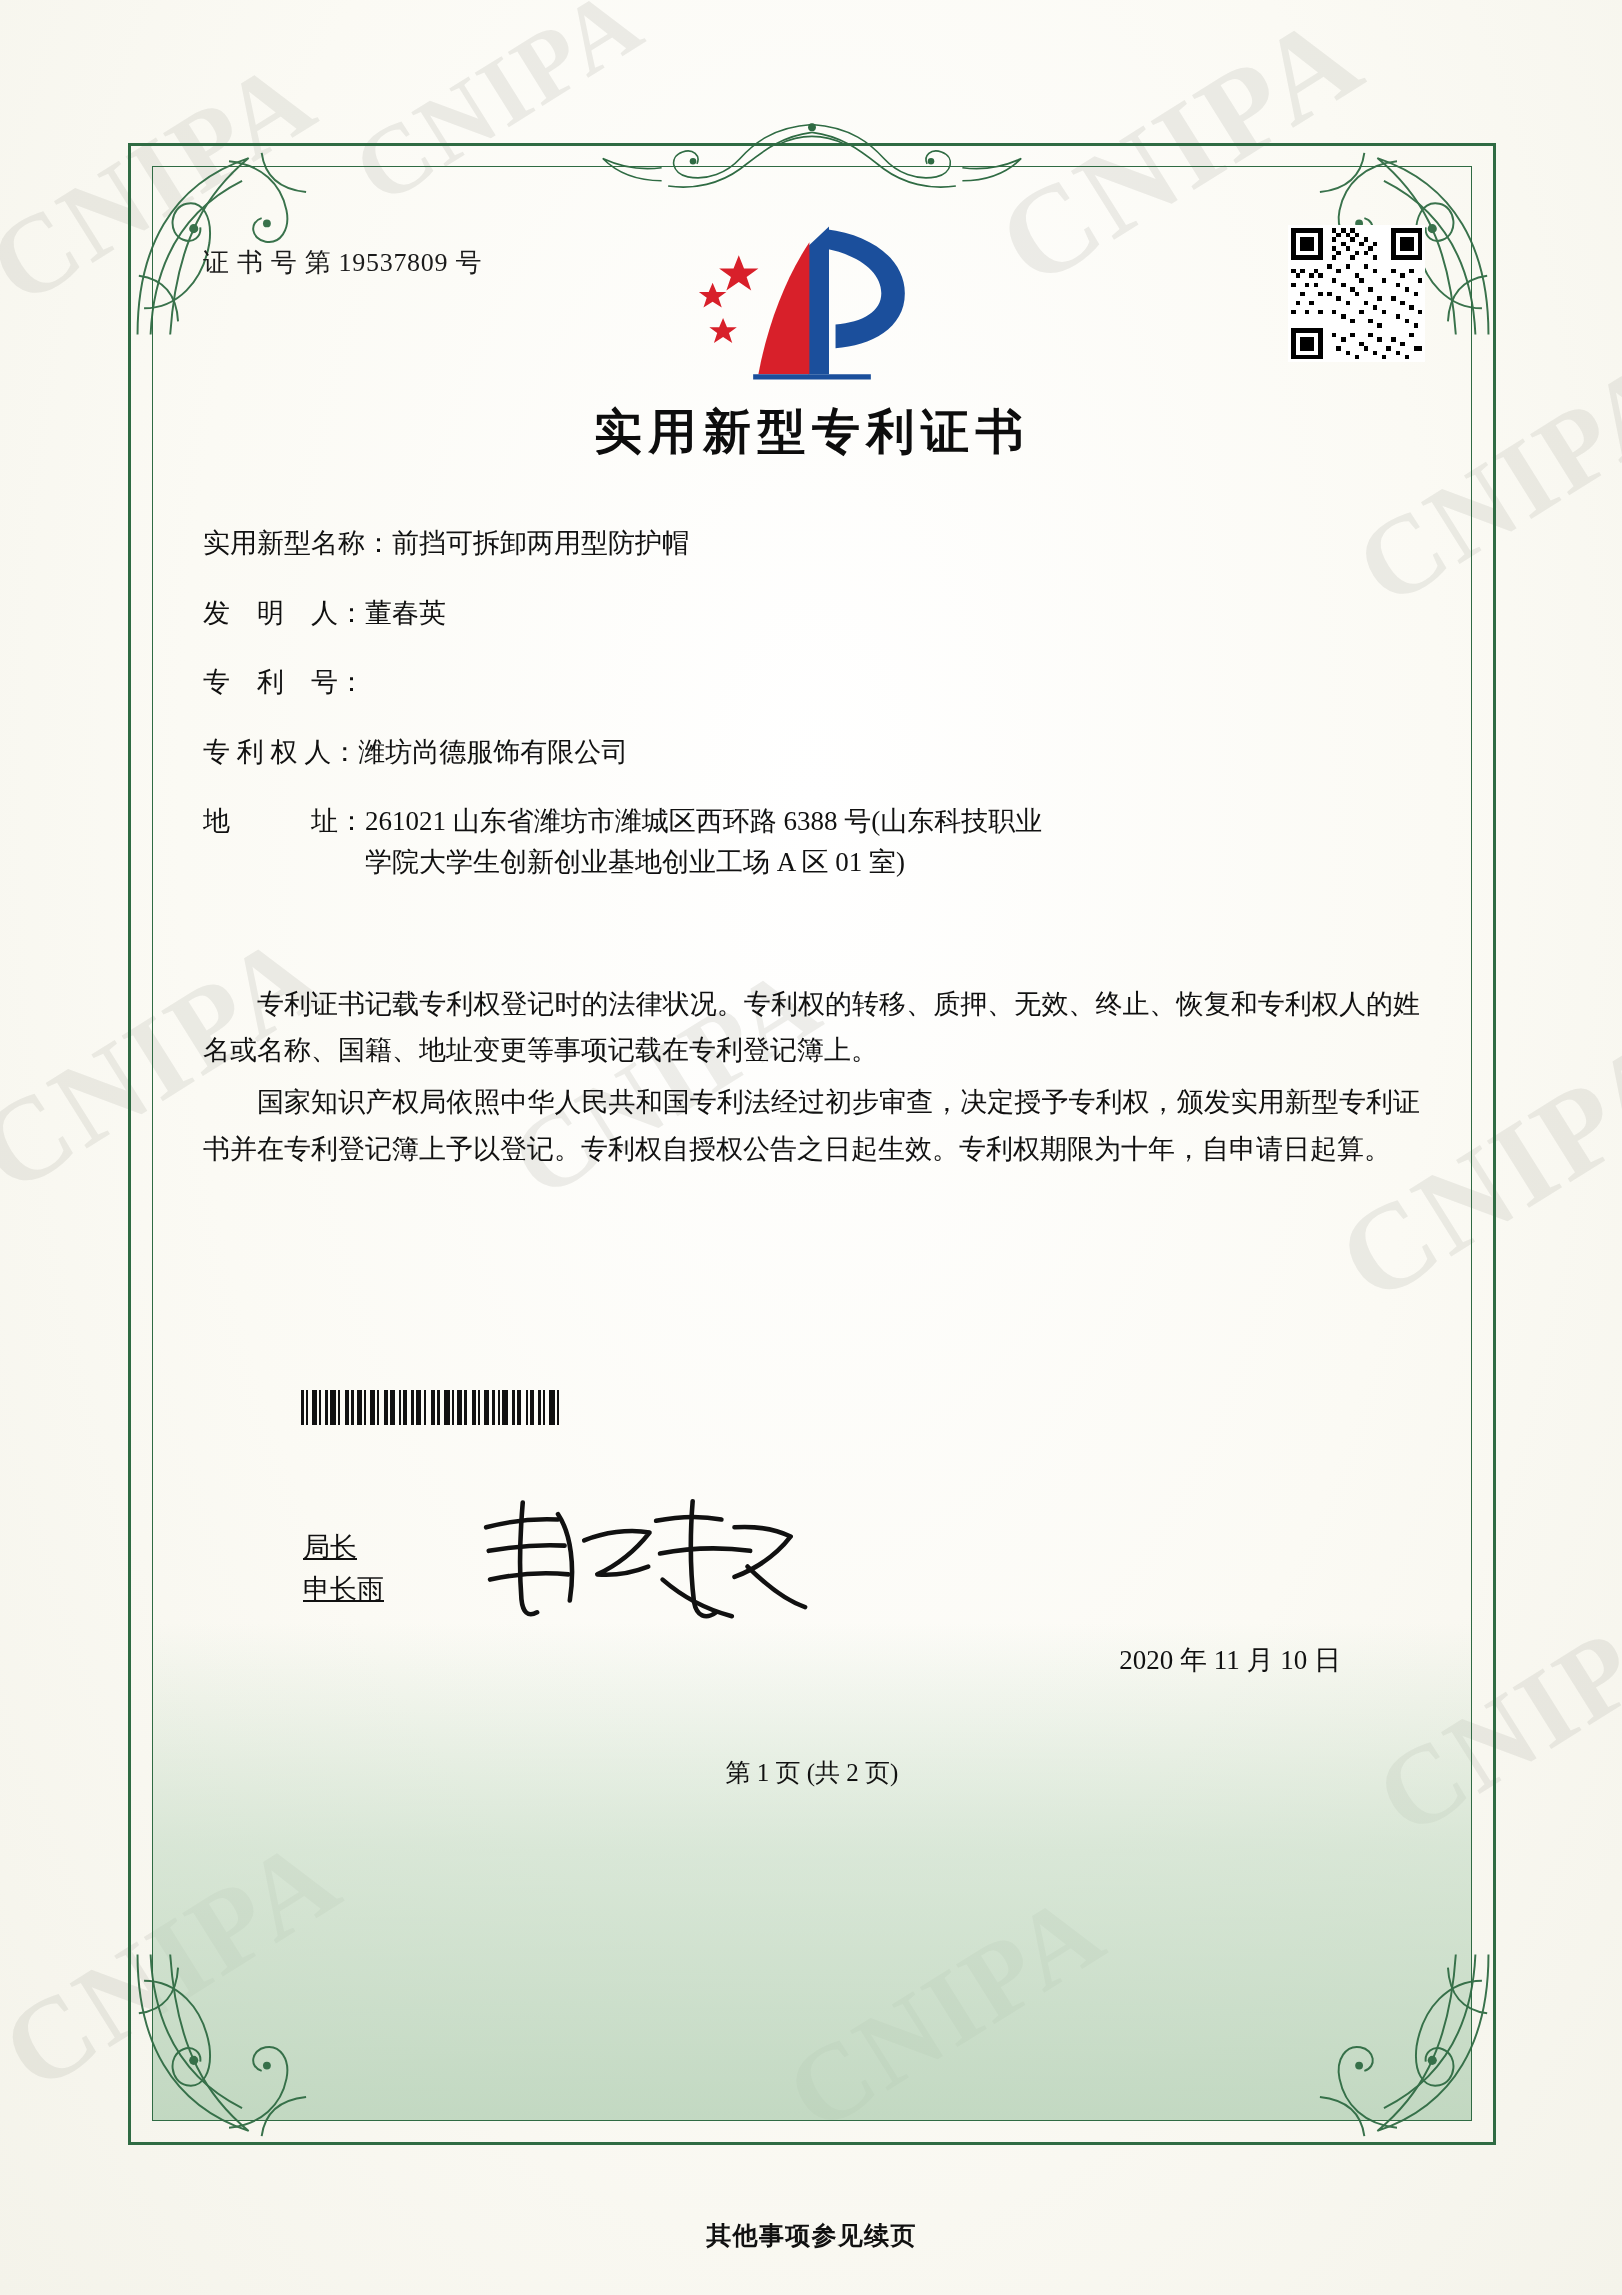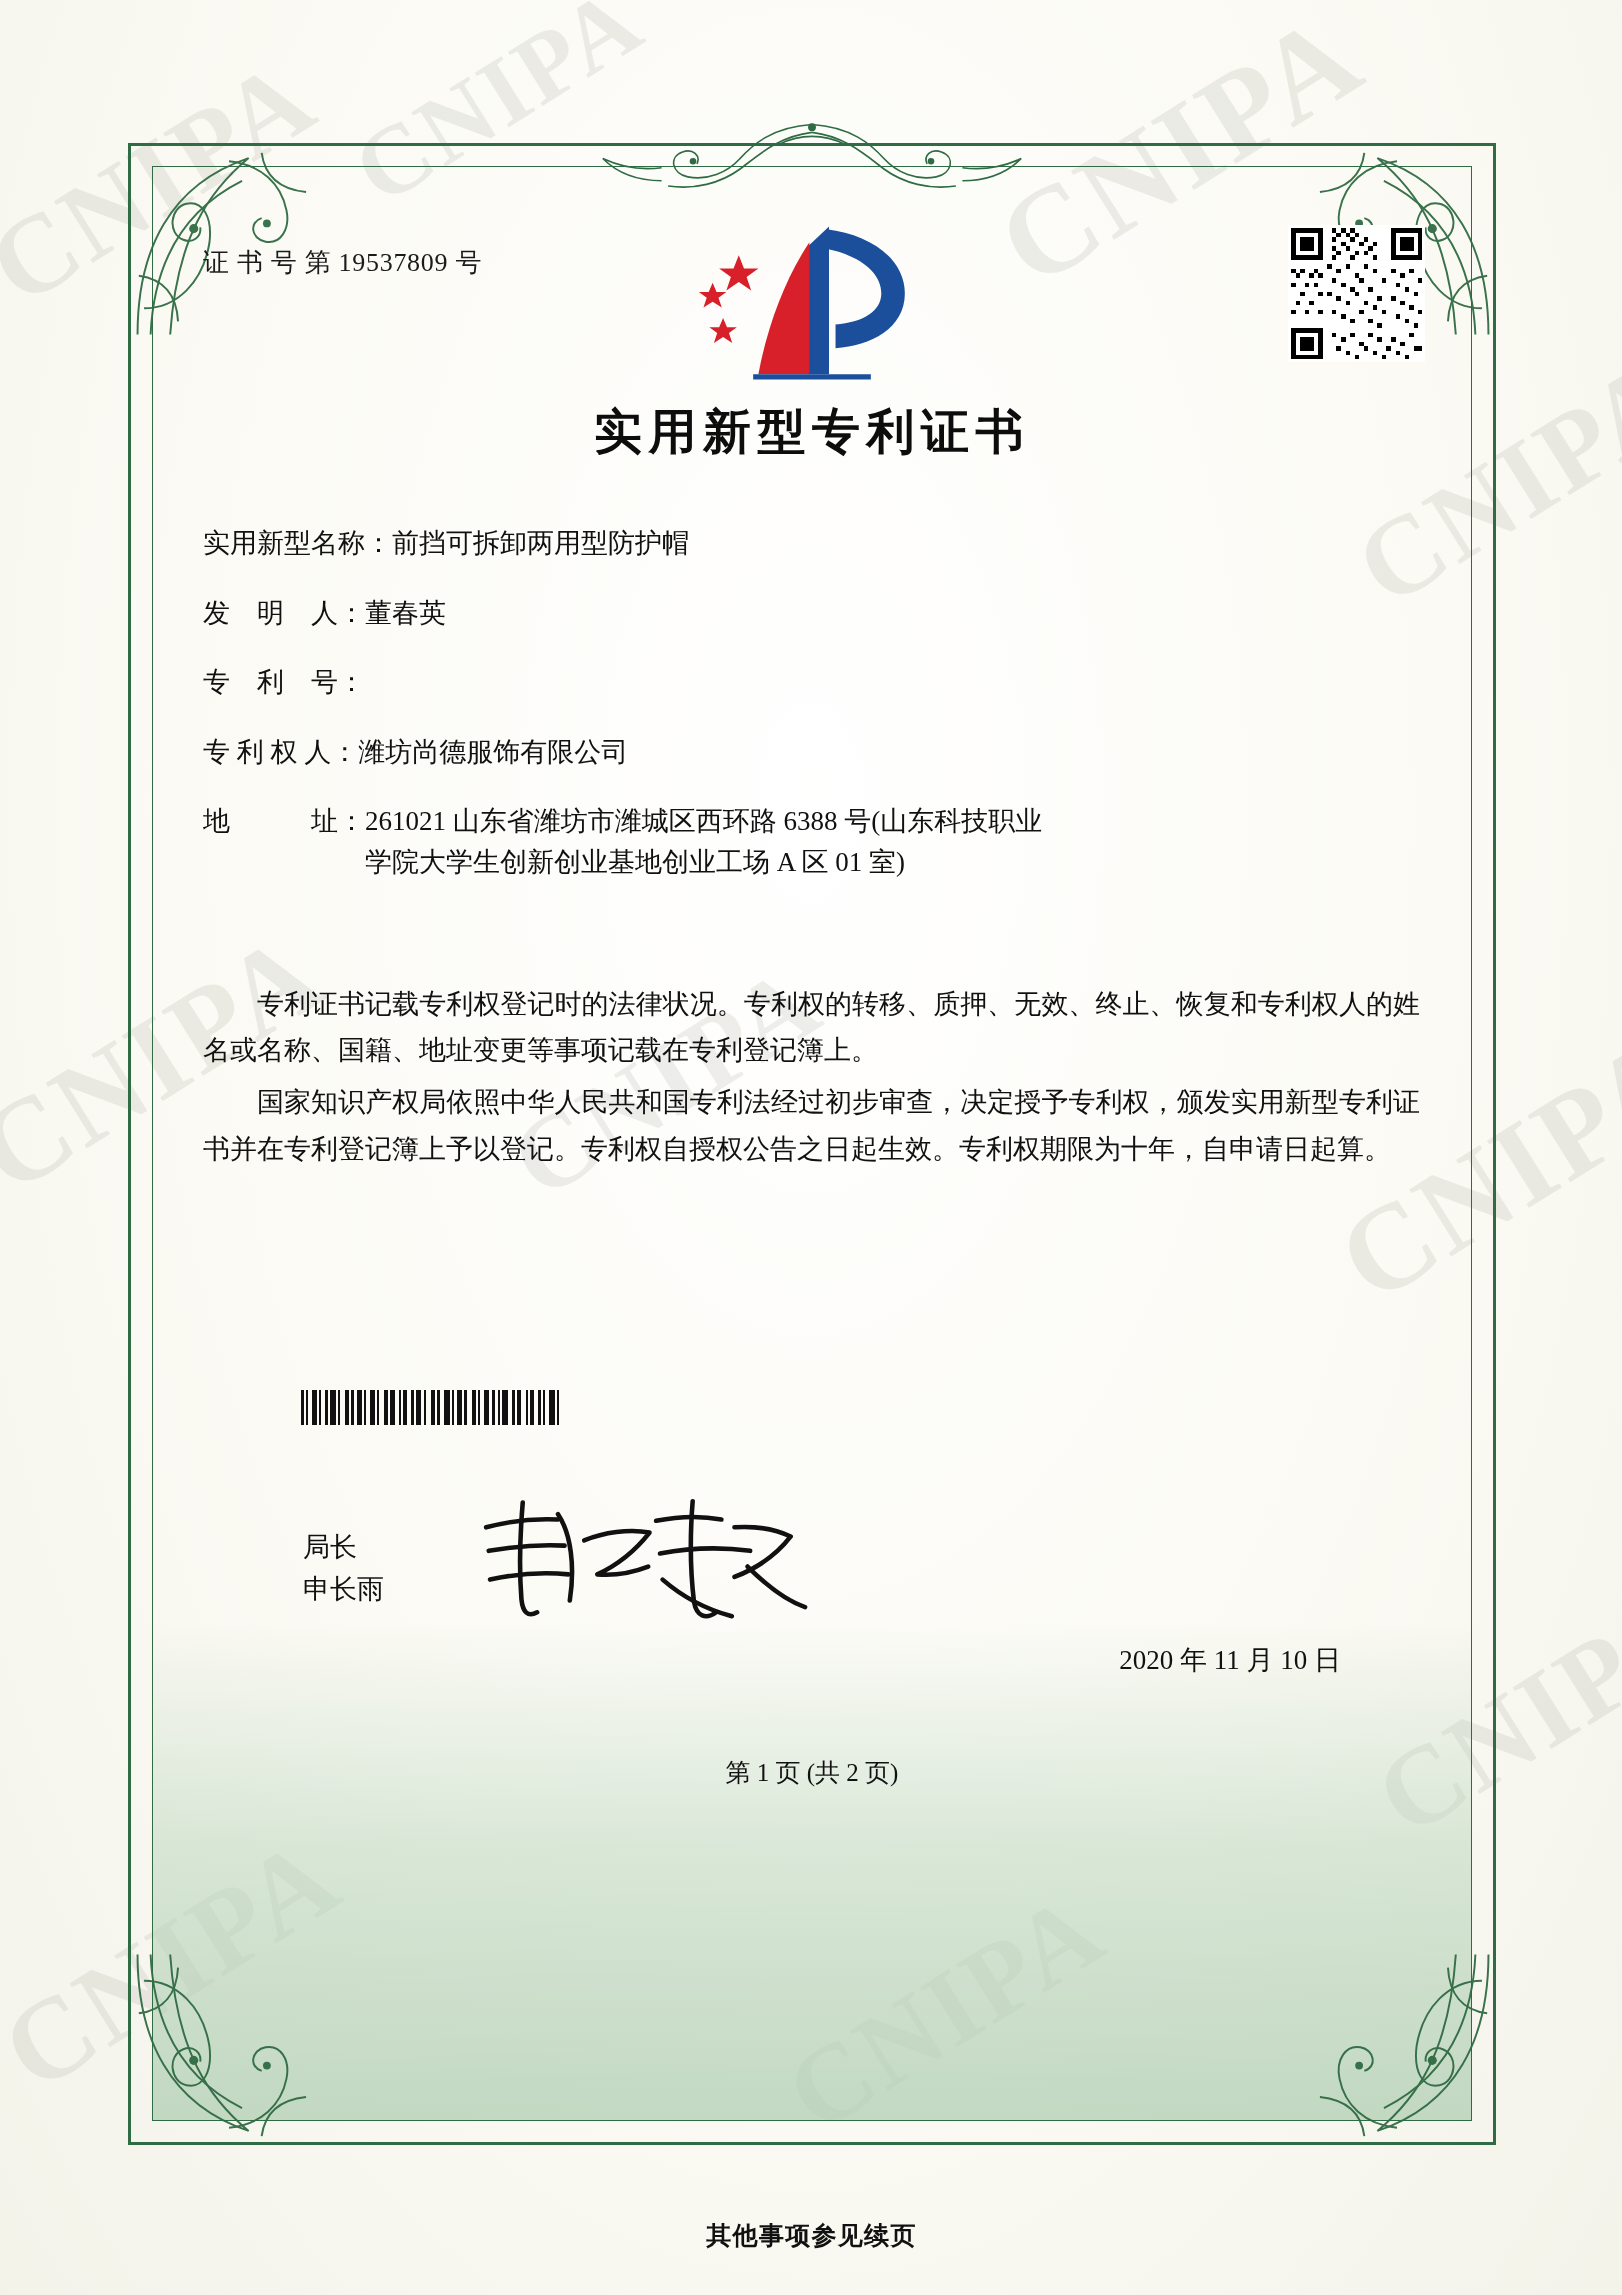--- a/index.html
+++ b/index.html
@@ -196,20 +196,21 @@
   }
   .barcode i { display: block; background: #111; height: 100%; }
 
   .sign-label {
     position: absolute;
     left: 151px;
     top: 1361px;
     font-size: 27px;
     line-height: 1.55;
     color: #111;
+    text-decoration: underline;
   }
   .signature {
     position: absolute;
     left: 308px;
     top: 1322px;
     width: 366px;
     height: 144px;
   }
   .signature svg { width: 100%; height: 100%; display: block; }
 

